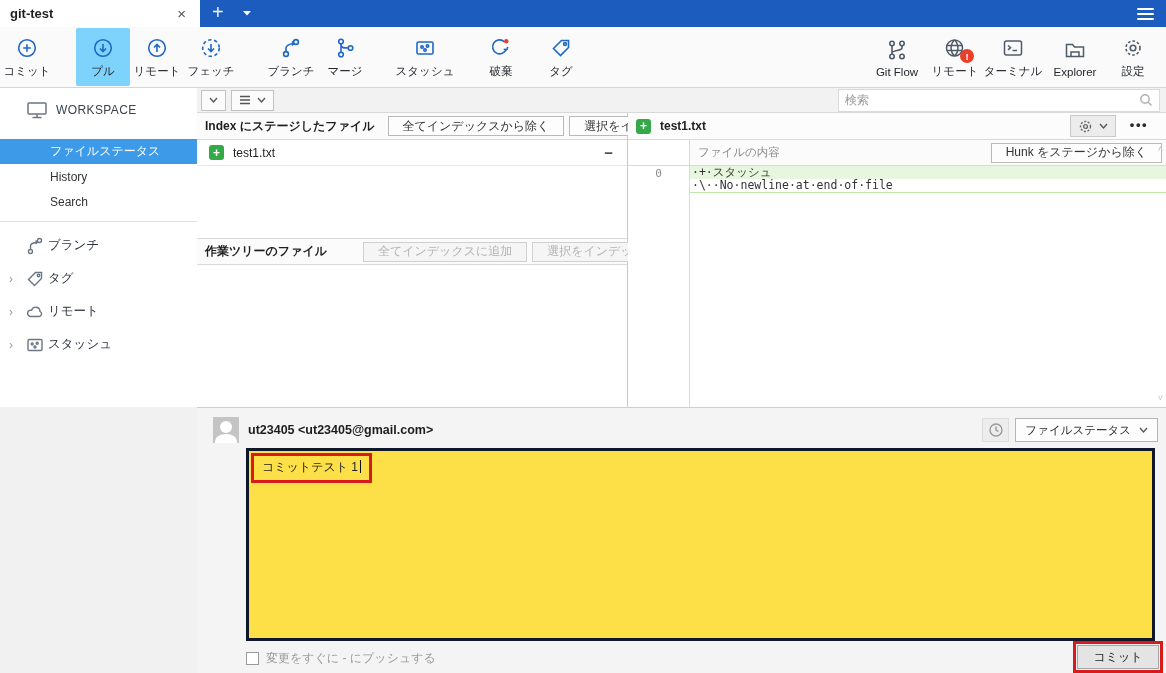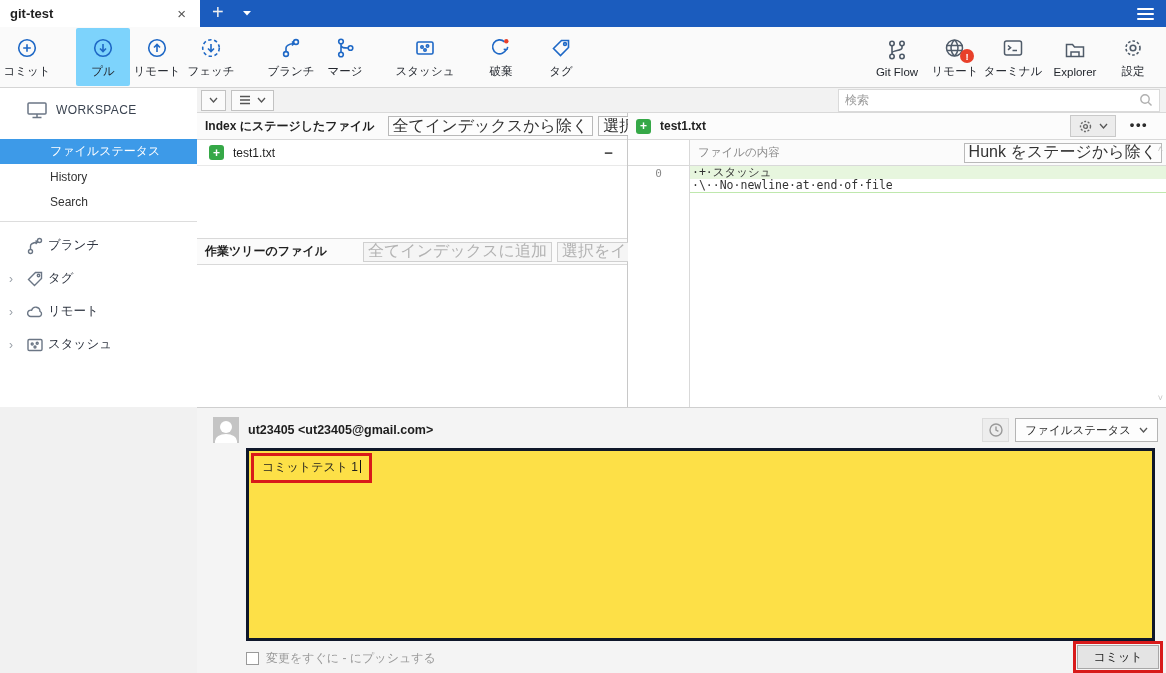--- a/index.html
+++ b/index.html
@@ -44,21 +44,21 @@
   .drop { height:21px; border:1px solid #c2c2c2; background:#fbfbfb; display:flex; align-items:center; gap:6px; padding:0 7px; font-size:11.5px; color:#2c2c2c; margin-right:5px; }
   .searchbox { margin-left:auto; width:322px; height:23px; background:#fff; border:1px solid #dadada; display:flex; align-items:center; padding:0 6px; margin-right:2px; }
   .searchbox input { flex:1; border:0; outline:0; font:inherit; font-size:12px; color:#333; background:transparent; }
   .searchbox input::placeholder { color:#9a9a9a; }
   
   .panes { position:absolute; left:0; right:0; top:25px; height:294px; display:flex; }
   .pane-left { width:431px; border-right:1px solid #c8c8c8; display:flex; flex-direction:column; background:#fff; }
   .pane-right { flex:1; display:flex; flex-direction:column; background:#fff; position:relative; }
   .sec-header { height:27px; background:#fbfbfb; border-bottom:1px solid #d9d9d9; display:flex; align-items:center; padding:0 6px 0 8px; }
   .sec-title { font-weight:bold; font-size:12px; color:#1f1f1f; margin-right:8px; white-space:nowrap; }
-  .mini-btn { height:20px; border:1px solid #b9b9b9; background:#fdfdfd; font-size:16px; color:#333; display:flex; align-items:center; padding:0 4px; margin-left:5px; white-space:nowrap; }
+  .mini-btn { height:20px; border:1px solid #b9b9b9; background:#fdfdfd; font-size:12px; color:#333; display:flex; align-items:center; padding:0 14px; margin-left:5px; white-space:nowrap; }
   .mini-btn.disabled { color:#b2b2b2; border-color:#d0d0d0; background:#f5f5f5; }
   .file-row { height:26px; display:flex; align-items:center; gap:9px; padding:0 10px 0 12px; border-bottom:1px solid #e9e9e9; }
   .badge-add { width:15px; height:15px; border-radius:3px; background:#35a847; color:#fff; font-size:12px; font-weight:bold; display:flex; align-items:center; justify-content:center; line-height:1; }
   .file-name { flex:1; font-size:12px; color:#1f1f1f; }
   .minus-btn { color:#4a4a4a; font-size:15px; font-weight:bold; padding:0 4px; }
   .left-space1 { height:72px; background:#fff; }
   .left-space2 { flex:1; background:#fff; }
   
   .gear-btn { height:22px; border:1px solid #c9c9c9; background:#ececec; display:flex; align-items:center; gap:6px; padding:0 7px; margin-left:auto; }
   .dots-btn { color:#2c2c2c; font-size:13px; letter-spacing:1.5px; padding:0 12px 4px 14px; font-weight:bold; }

